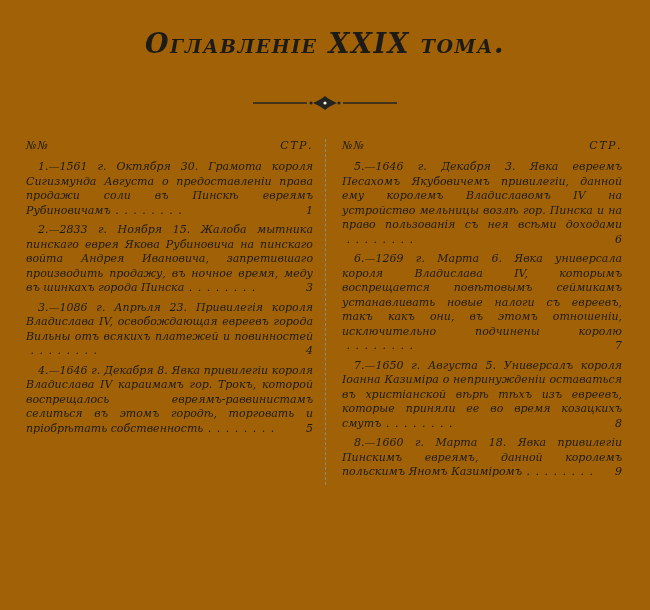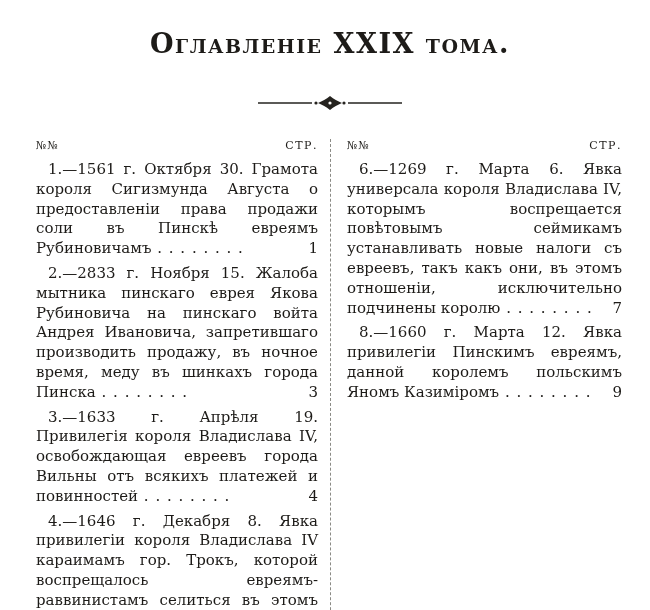--- a/index.html
+++ b/index.html
@@ -3,23 +3,24 @@
 <meta charset="utf-8">
 <style>
   * { margin: 0; padding: 0; box-sizing: border-box; }
   html, body { background: #e9e9e7; }
   body { font-family: "DejaVu Serif", serif; color: #1d1b18; }
 
   .sheet {
     position: relative;
     width: 650px;
     height: 610px;
-    background: #ffffff;
+    background: #a16207;
     overflow: hidden;
-    padding: 20px 26px 10px 36px;
+    padding: 20px 26px 10px 26px;
+    font-style: italic;
   }
 
   .title {
     margin-top: 8px;
     text-align: center;
     font-size: 27px;
     font-weight: bold;
     font-variant: small-caps;
     letter-spacing: 1.5px;
   }
@@ -48,21 +49,21 @@
   .col-head {
     display: flex;
     justify-content: space-between;
     font-size: 11px;
     letter-spacing: 1px;
     margin-bottom: 8px;
   }
   .col-head .head-page { letter-spacing: 1.5px; }
 
   .entry {
-    font-size: 15px;
+    font-size: 11px;
     line-height: 1.32;
     text-align: justify;
     text-indent: 12px;
     margin-bottom: 5px;
   }
   .entry::after { content: ""; display: block; clear: both; }
 
   .dots::after {
     content: " . . . . . . . .";
     white-space: pre;
@@ -103,39 +104,45 @@
 
       <div class="entry">
         <span class="entry-num">1.—</span><span class="entry-text">1561 г. Октября 30. Грамота короля Сигизмунда Августа о предоставленіи права продажи соли въ Пинскѣ евреямъ Рубиновичамъ</span><span class="dots"></span><span class="page-num">1</span>
       </div>
 
       <div class="entry">
         <span class="entry-num">2.—</span><span class="entry-text">2833 г. Ноября 15. Жалоба мытника пинскаго еврея Якова Рубиновича на пинскаго войта Андрея Ивановича, запретившаго производить продажу, въ ночное время, меду въ шинкахъ города Пинска</span><span class="dots"></span><span class="page-num">3</span>
       </div>
 
       <div class="entry">
-        <span class="entry-num">3.—</span><span class="entry-text">1633 г. Апрѣля 19. Привилегія короля Владислава IV, освобождающая евреевъ города Вильны отъ всякихъ платежей и повинностей</span><span class="dots"></span><span class="page-num">4</span>
+        <span class="entry-num">3.—</span><span class="entry-text">1086 г. Апрѣля 23. Привилегія короля Владислава IV, освобождающая евреевъ города Вильны отъ всякихъ платежей и повинностей</span><span class="dots"></span><span class="page-num">4</span>
       </div>
 
       <div class="entry">
         <span class="entry-num">4.—</span><span class="entry-text">1646 г. Декабря 8. Явка привилегіи короля Владислава IV караимамъ гор. Трокъ, которой воспрещалось евреямъ-раввинистамъ селиться въ этомъ городѣ, торговать и пріобрѣтать собственность</span><span class="dots"></span><span class="page-num">5</span>
       </div>
     </div>
 
     <div class="col col-right">
       <div class="col-head">
         <span class="head-num">№№</span>
         <span class="head-page">СТР.</span>
       </div>
 
+      <div class="entry">
+        <span class="entry-num">5.—</span><span class="entry-text">1646 г. Декабря 3. Явка евреемъ Песахомъ Якубовичемъ привилегіи, данной ему королемъ Владиславомъ IV на устройство мельницы возлѣ гор. Пинска и на право пользованія съ нея всѣми доходами</span><span class="dots"></span><span class="page-num">6</span>
+      </div>
 
       <div class="entry">
         <span class="entry-num">6.—</span><span class="entry-text">1269 г. Марта 6. Явка универсала короля Владислава IV, которымъ воспрещается повѣтовымъ сеймикамъ устанавливать новые налоги съ евреевъ, такъ какъ они, въ этомъ отношеніи, исключительно подчинены королю</span><span class="dots"></span><span class="page-num">7</span>
       </div>
 
+      <div class="entry">
+        <span class="entry-num">7.—</span><span class="entry-text">1650 г. Августа 5. Универсалъ короля Іоанна Казиміра о непринужденіи оставаться въ христіанской вѣрѣ тѣхъ изъ евреевъ, которые приняли ее во время козацкихъ смутъ</span><span class="dots"></span><span class="page-num">8</span>
+      </div>
 
       <div class="entry">
-        <span class="entry-num">8.—</span><span class="entry-text">1660 г. Марта 12. Явка привилегіи Пинскимъ евреямъ, данной королемъ польскимъ Яномъ Казиміромъ</span><span class="dots"></span><span class="page-num">9</span>
+        <span class="entry-num">8.—</span><span class="entry-text">1660 г. Марта 18. Явка привилегіи Пинскимъ евреямъ, данной королемъ польскимъ Яномъ Казиміромъ</span><span class="dots"></span><span class="page-num">9</span>
       </div>
     </div>
 
   </div>
 </div>
 
 </body></html>

